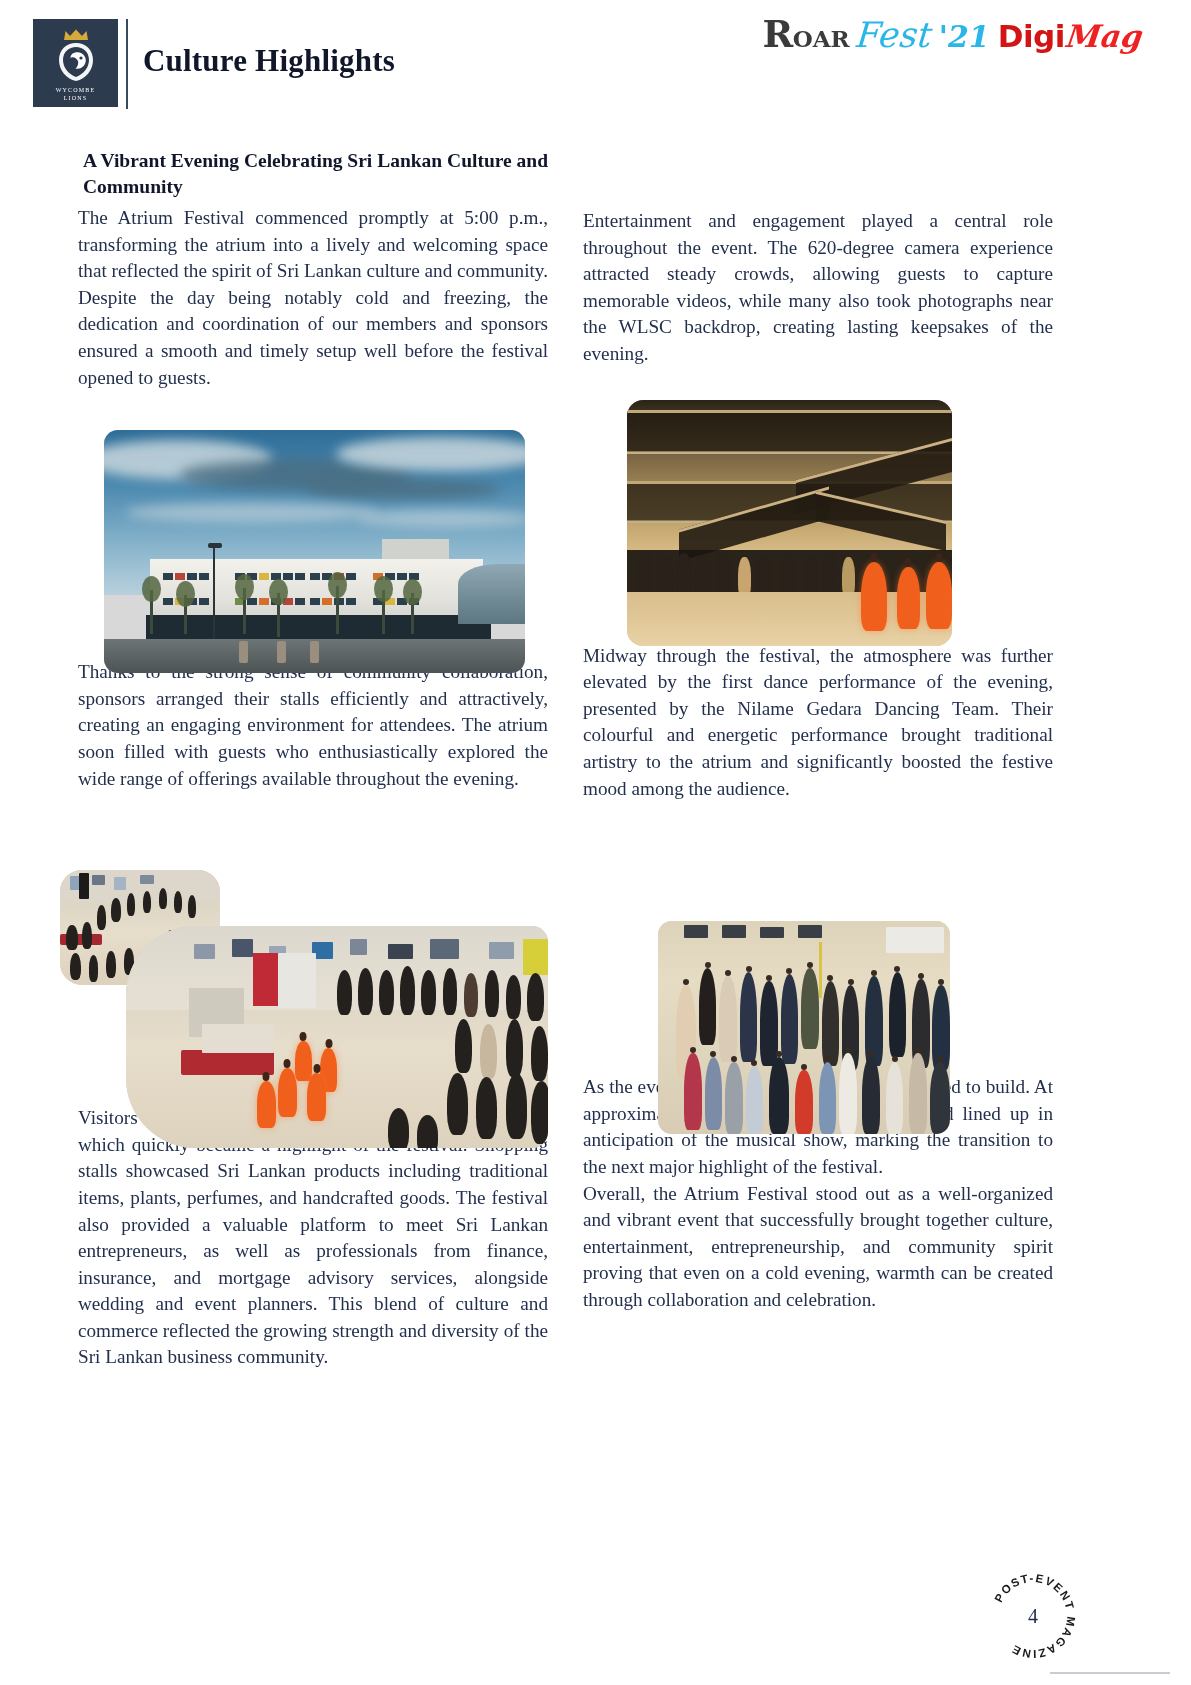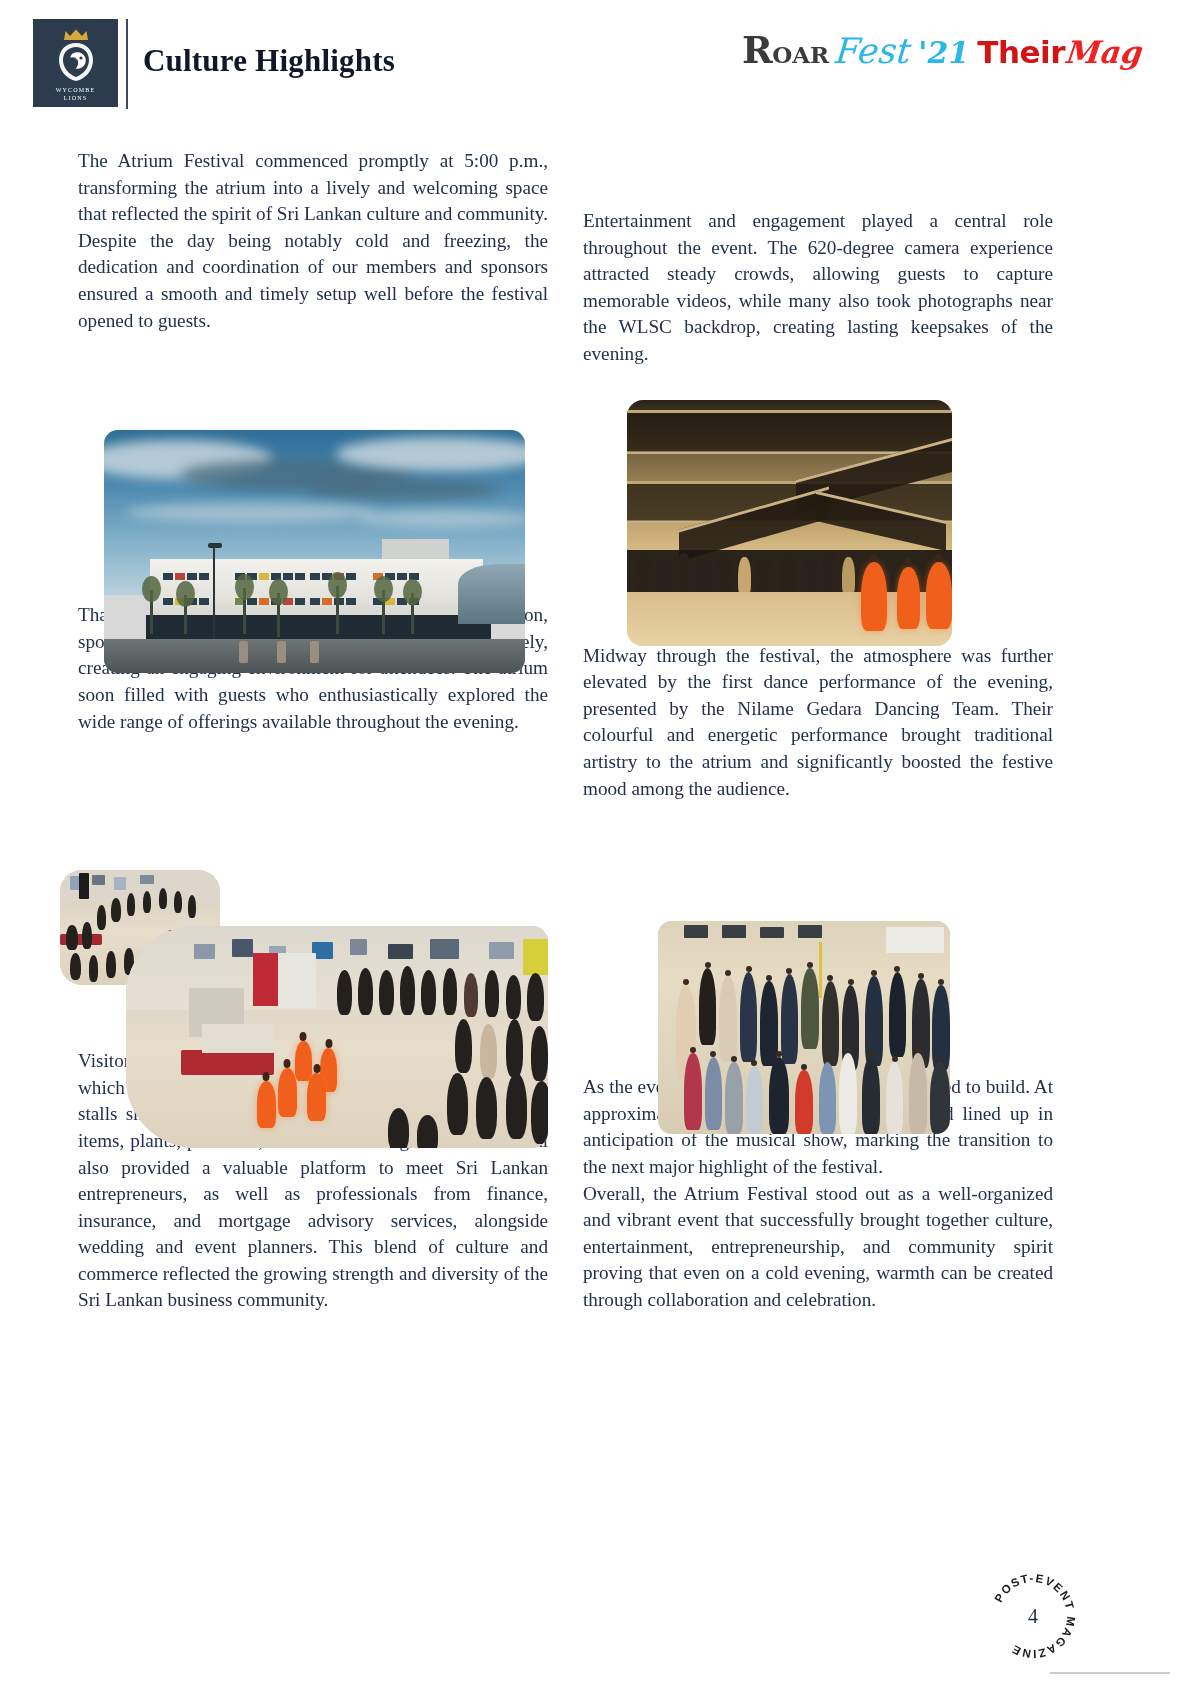--- a/index.html
+++ b/index.html
@@ -61,21 +61,21 @@
     position: absolute;
     left: 143px; top: 43px;
     font-family: "Liberation Serif", "DejaVu Serif", serif;
     font-weight: bold;
     font-size: 31px;
     color: #10172b;
     letter-spacing: 0.2px;
   }
   .brandmark {
     position: absolute;
-    right: 48px; top: 28px;
+    right: 48px; top: 12px;
     height: 56px;
     display: flex;
     align-items: baseline;
     white-space: nowrap;
   }
   .brand-roar {
     font-family: "DejaVu Serif", "Liberation Serif", serif;
     font-weight: bold;
     font-size: 37px;
     color: #3b3b3b;
@@ -387,26 +387,27 @@
   </div>
 
   <div class="header-rule"></div>
 
   <div class="header-title">Culture Highlights</div>
 
   <div class="brandmark">
     <span class="brand-roar"><span>R</span><span class="small">OAR</span></span>
     <span class="brand-fest">Fest</span>
     <span class="brand-yr">'21</span>
-    <span class="brand-digi">Their</span>
+    <span class="brand-digi">Digi</span>
     <span class="brand-mag">Mag</span>
   </div>
 </div>
 
 <div class="col col-left">
+  <h1 class="article-heading">A Vibrant Evening Celebrating Sri Lankan Culture and Community</h1>
   <p class="body">The Atrium Festival commenced promptly at 5:00 p.m., transforming the atrium into a lively and welcoming space that reflected the spirit of Sri Lankan culture and community. Despite the day being notably cold and freezing, the dedication and coordination of our members and sponsors ensured a smooth and timely setup well before the festival opened to guests.</p>
   <div style="height:268px"></div>
   <p class="body">Thanks to the strong sense of community collaboration, sponsors arranged their stalls efficiently and attractively, creating an engaging environment for attendees. The atrium soon filled with guests who enthusiastically explored the wide range of offerings available throughout the evening.</p>
   <div style="height:313px"></div>
   <p class="body">Visitors enjoyed authentic Sri Lankan food and beverages, which quickly became a highlight of the festival. Shopping stalls showcased Sri Lankan products including traditional items, plants, perfumes, and handcrafted goods. The festival also provided a valuable platform to meet Sri Lankan entrepreneurs, as well as professionals from finance, insurance, and mortgage advisory services, alongside wedding and event planners. This blend of culture and commerce reflected the growing strength and diversity of the Sri Lankan business community.</p>
 </div>
 
 <div class="col col-right">
   <p class="body">Entertainment and engagement played a central role throughout the event. The 620-degree camera experience attracted steady crowds, allowing guests to capture memorable videos, while many also took photographs near the WLSC backdrop, creating lasting keepsakes of the evening.</p>
   <div style="height:275px"></div>

